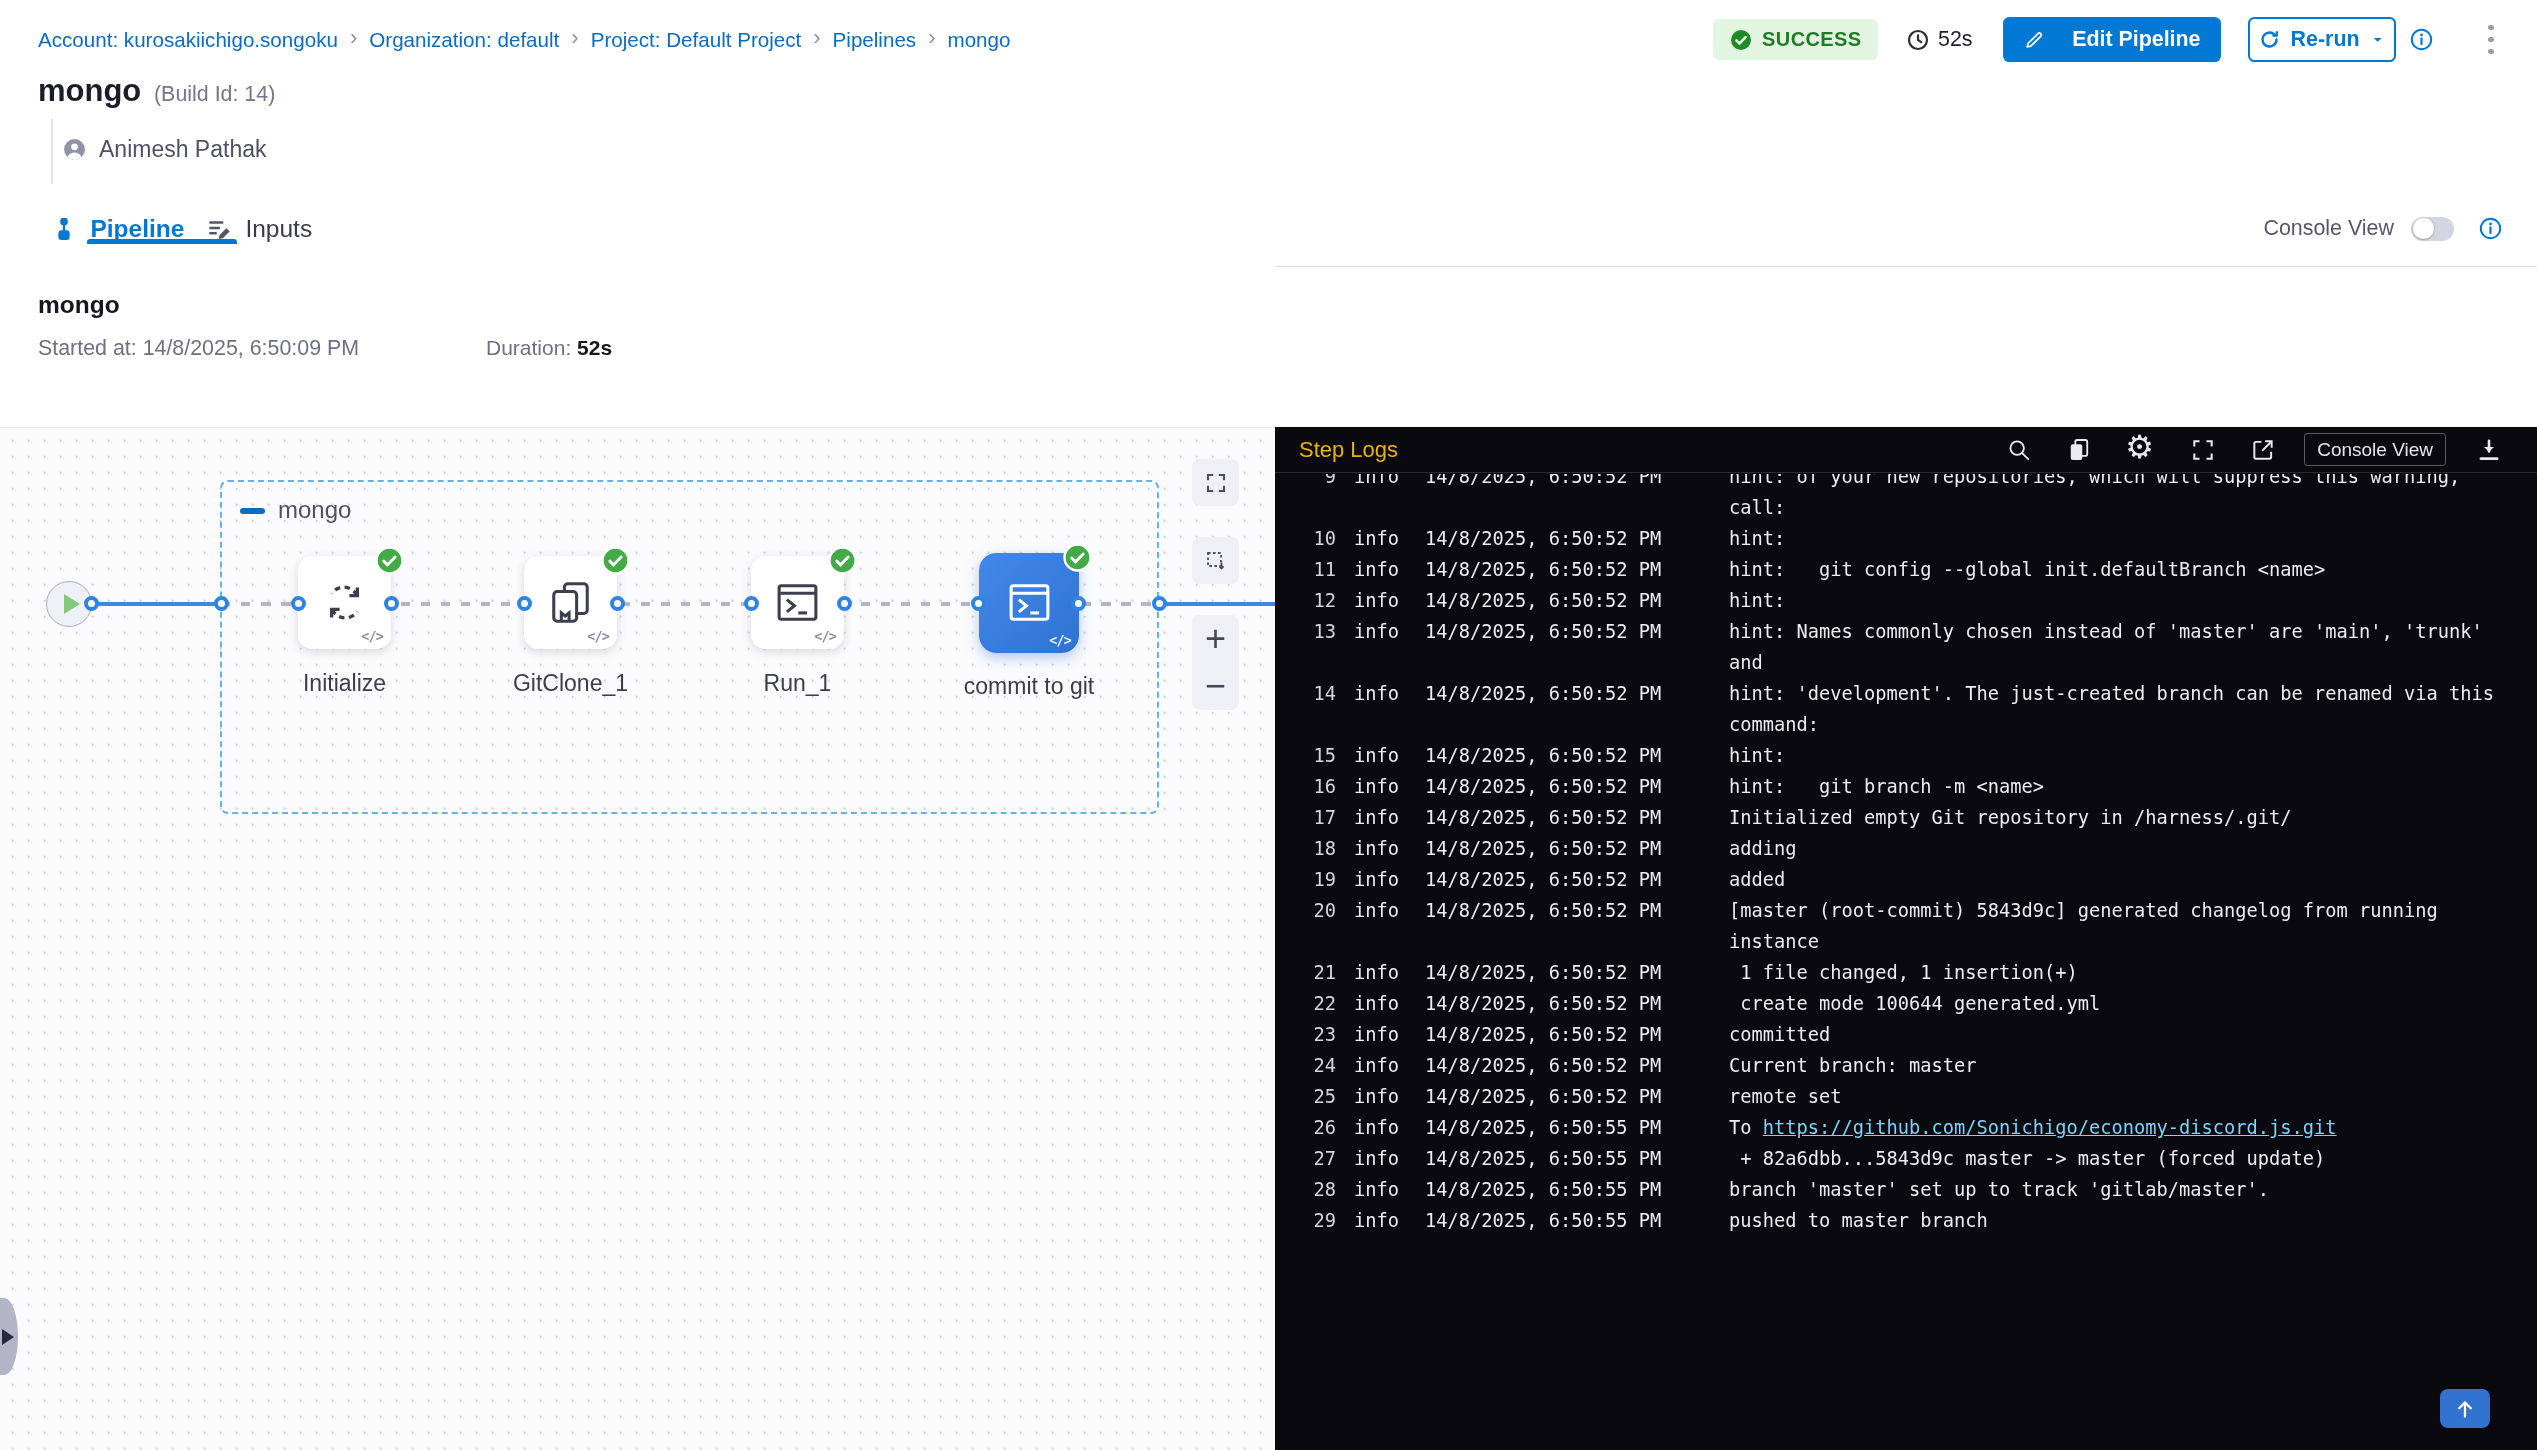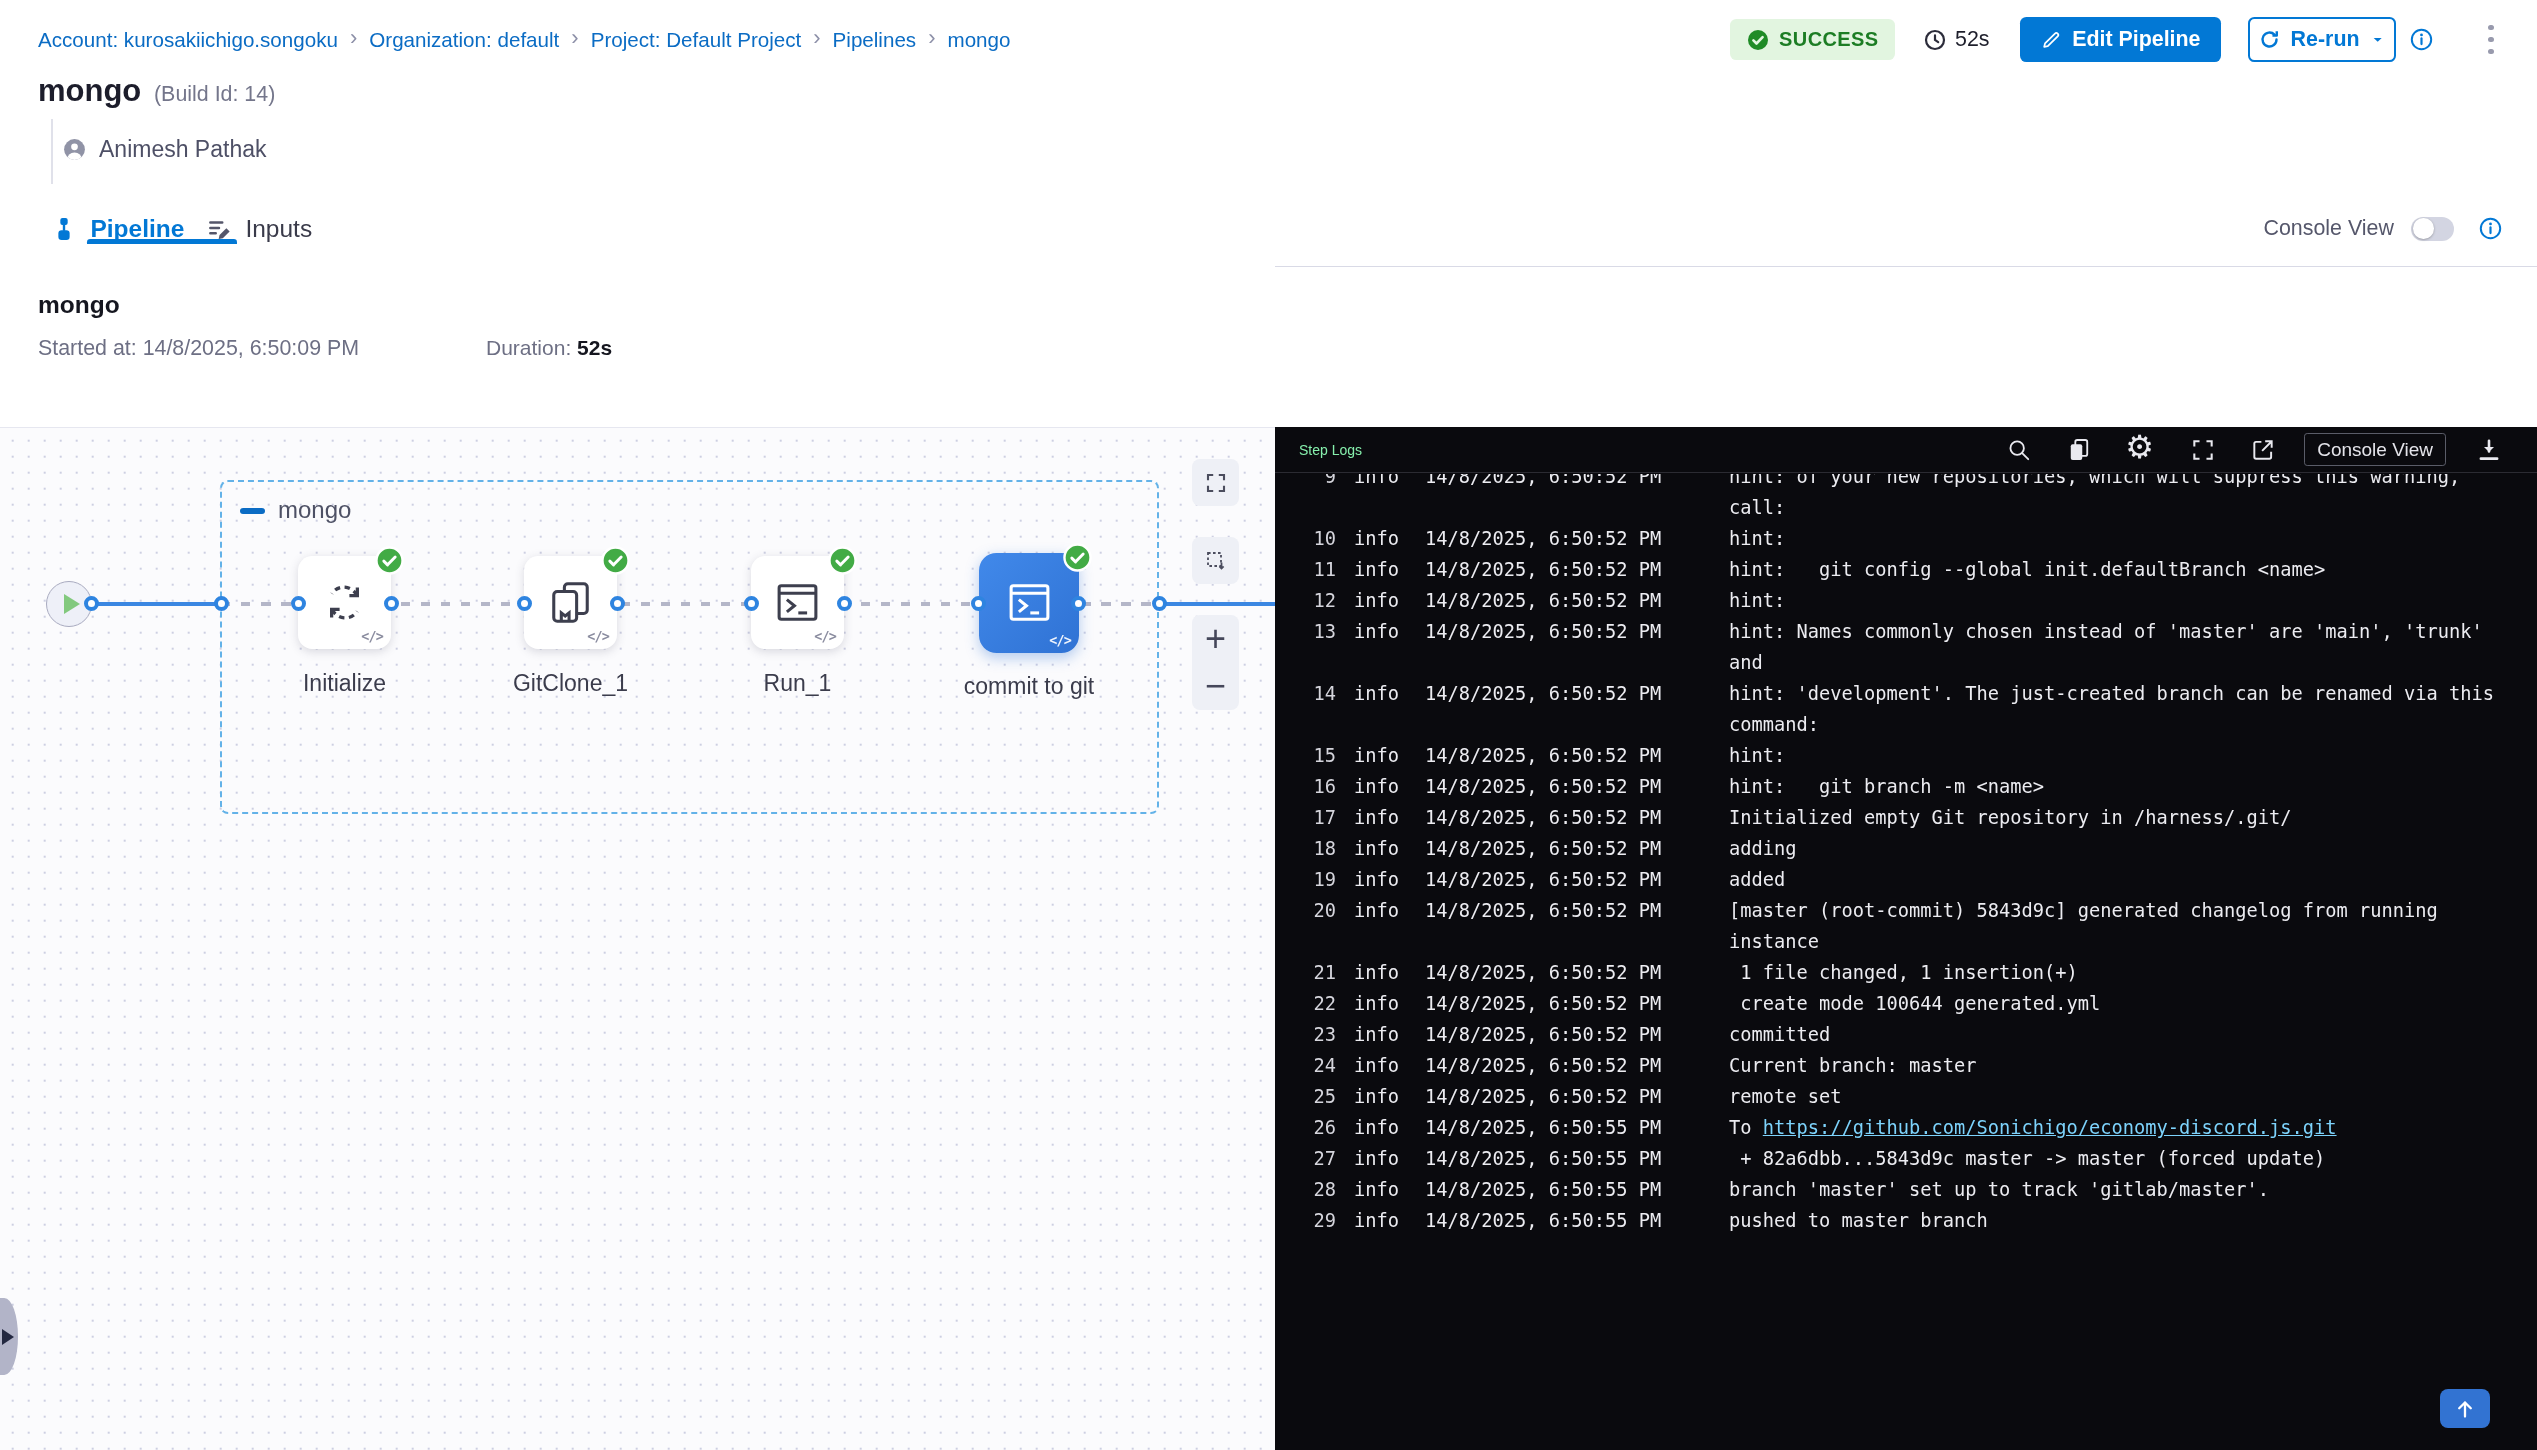--- a/index.html
+++ b/index.html
@@ -9,21 +9,21 @@
   
   .breadcrumb { position:absolute; left:38px; top:27px; display:flex; align-items:center; gap:12px;
     font-size:20.6px; }
   .bc-item { color:#0b6cc4; cursor:pointer; white-space:nowrap; }
   .bc-sep { color:#8d90a8; font-size:22px; line-height:1; padding-bottom:3.2px; }
 
   .header-actions { position:absolute; top:16px; right:41px; height:47px; display:flex; align-items:center; }
   .status-badge { display:flex; align-items:center; gap:8.7px; background:#e2f5e0; color:#1c7d24;
     font-weight:bold; font-size:20px; letter-spacing:0.4px; padding:0 16px; height:41px; border-radius:6.3px; }
   .elapsed { display:flex; align-items:center; gap:8px; font-size:21.4px; color:#1d1e2b; margin-left:28.5px; }
-  .btn-primary { display:flex; align-items:center; gap:10px; background:#0278d5; color:#fff;
+  .btn-primary { display:flex; align-items:center; gap:27px; background:#0278d5; color:#fff;
     font-size:21.4px; font-weight:600; height:45px; padding:0 20.6px; border-radius:6.3px; margin-left:30px; cursor:pointer; }
   .btn-outline { display:flex; align-items:center; gap:9.5px; background:#fff; border:2px solid #0278d5;
     color:#0278d5; font-size:21.4px; font-weight:600; height:45px; padding:0 8px; border-radius:6.3px; margin-left:27px; cursor:pointer; }
   .icon-info { width:25px; height:25px; color:#0278d5; margin-left:12.7px; cursor:pointer; }
   .kebab { display:flex; flex-direction:column; gap:6.3px; margin-left:51px; cursor:pointer; padding:3.2px; }
   .kebab i { width:5.5px; height:5.5px; border-radius:50%; background:#989aad; }
 
   .page-title { position:absolute; left:38px; top:73px; font-size:31px; font-weight:bold; color:#1c1d2b;
     display:flex; align-items:baseline; gap:12.7px; }
   .build-id { font-size:21.4px; font-weight:normal; color:#74768b; }
@@ -99,21 +99,21 @@
 
   .edgehandle { position:absolute; left:0; top:870px; width:18px; height:77px; background:#b2b4c8;
     border-radius:0 14.2px 14.2px 0 / 0 40px 40px 0; display:flex; align-items:center; cursor:pointer; z-index:9; }
   .edgehandle .tri { width:0; height:0; border-left:12px solid #232840; border-top:8.7px solid transparent;
     border-bottom:8.7px solid transparent; margin-left:2.4px; }
 
   
   .logpanel { position:absolute; left:1275px; top:427px; width:1262px; height:1023px; background:#0a0a0e; }
   .log-head { height:46px; display:flex; align-items:center; padding:0 35px 0 24px;
     border-bottom:1.6px solid #2b2b32; }
-  .log-title { font-size:14px; color:#86efac;text-align:right; }
+  .log-title { font-size:22px; color:#eab308;text-align:right; }
   .log-spacer { flex:1; }
   .ph-icon { width:26px; height:26px; color:#e9e9ef; margin-left:34px; cursor:pointer; flex:none; }
   .gear-glyph { font-size:32px; line-height:26px; width:32px; height:32px; text-align:center; margin-left:32px;
     color:#e9e9ef; cursor:pointer; }
   .cv-btn { margin-left:28.5px; border:1.6px solid #5a5c68; color:#e4e4ea; font-size:19px; padding:4.7px 12px;
     border-radius:3.2px; cursor:pointer; white-space:nowrap; }
 
   .log-body { position:absolute; top:47px; left:0; right:0; bottom:0; overflow:hidden; }
   .log-line { display:grid; grid-template-columns:61px 89px 304px 1fr; height:31px; line-height:31px;
     font-family:"DejaVu Sans Mono", monospace; font-size:18.7px; color:#ececf1; }

